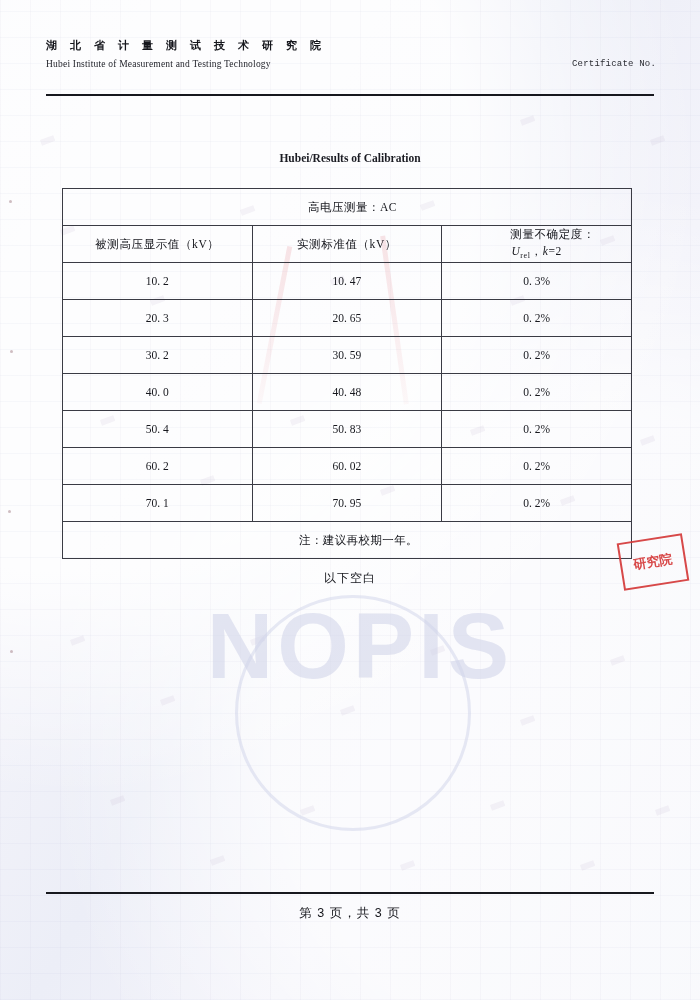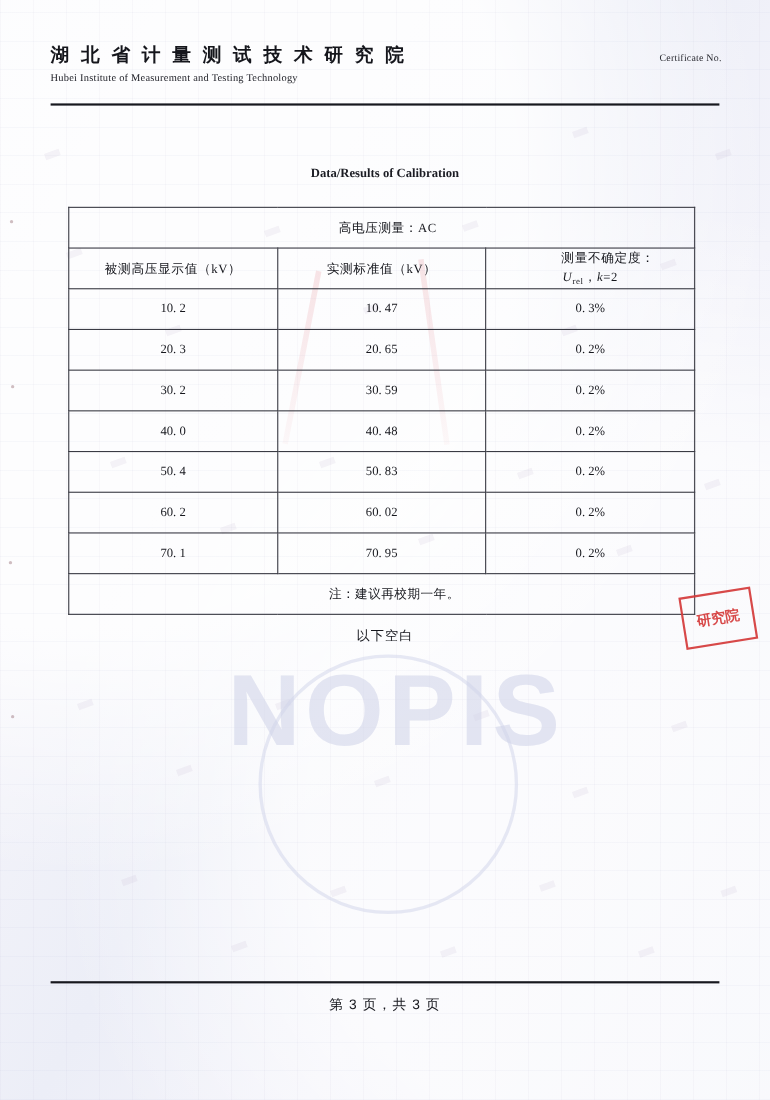--- a/index.html
+++ b/index.html
@@ -83,22 +83,22 @@
     top: 38px;
     width: 610px;
     display: flex;
     align-items: flex-start;
     justify-content: space-between;
   }
   .org {
     position: relative;
   }
   .org-cn {
-    font-family: Liberation Serif, serif;
-    font-size: 17px;
+    font-family: Liberation Mono, monospace;
+    font-size: 11px;
     font-weight: bold;
     letter-spacing: 3.2px;
     color: #15161c;
     white-space: nowrap;
   }
   .org-en {
     margin-top: 6px;
     font-family: "Liberation Serif", serif;
     font-size: 9.5px;
     letter-spacing: 0.2px;
@@ -119,22 +119,22 @@
     letter-spacing: 1.2px;
     color: #15161c;
   }
   .cert-num {
     font-family: "Liberation Serif", serif;
     font-size: 12px;
     color: #15161c;
     margin: 0 1px;
   }
   .cert-en {
-    margin-top: 5px;
-    font-family: Liberation Serif, serif;
+    margin-top: 17px;
+    font-family: Liberation Mono, monospace;
     font-size: 9px;
     color: #2a2b32;
     letter-spacing: 0.2px;
   }
   .header-rule {
     position: absolute;
     left: 46px;
     top: 94px;
     width: 608px;
     height: 2px;
@@ -343,21 +343,21 @@
     <div class="org">
       <div class="org-cn">湖 北 省 计 量 测 试 技 术 研 究 院</div>
       <div class="org-en">Hubei Institute of Measurement and Testing Technology</div>
     </div>
     <div class="cert">
       <div class="cert-en">Certificate No.</div>
     </div>
   </div>
   <div class="header-rule"></div>
 
-  <div class="title-en">Data/Results of Calibration</div>
+  <div class="title-en">Hubei/Results of Calibration</div>
 
   <div class="table-wrap">
     <table class="data">
       <tbody>
         <tr>
           <td class="mode cn" colspan="3">高电压测量：AC</td>
         </tr>
         <tr>
           <td class="head cn" style="width:190px;">被测高压显示值（kV）</td>
           <td class="head cn" style="width:190px;">实测标准值（kV）</td>

